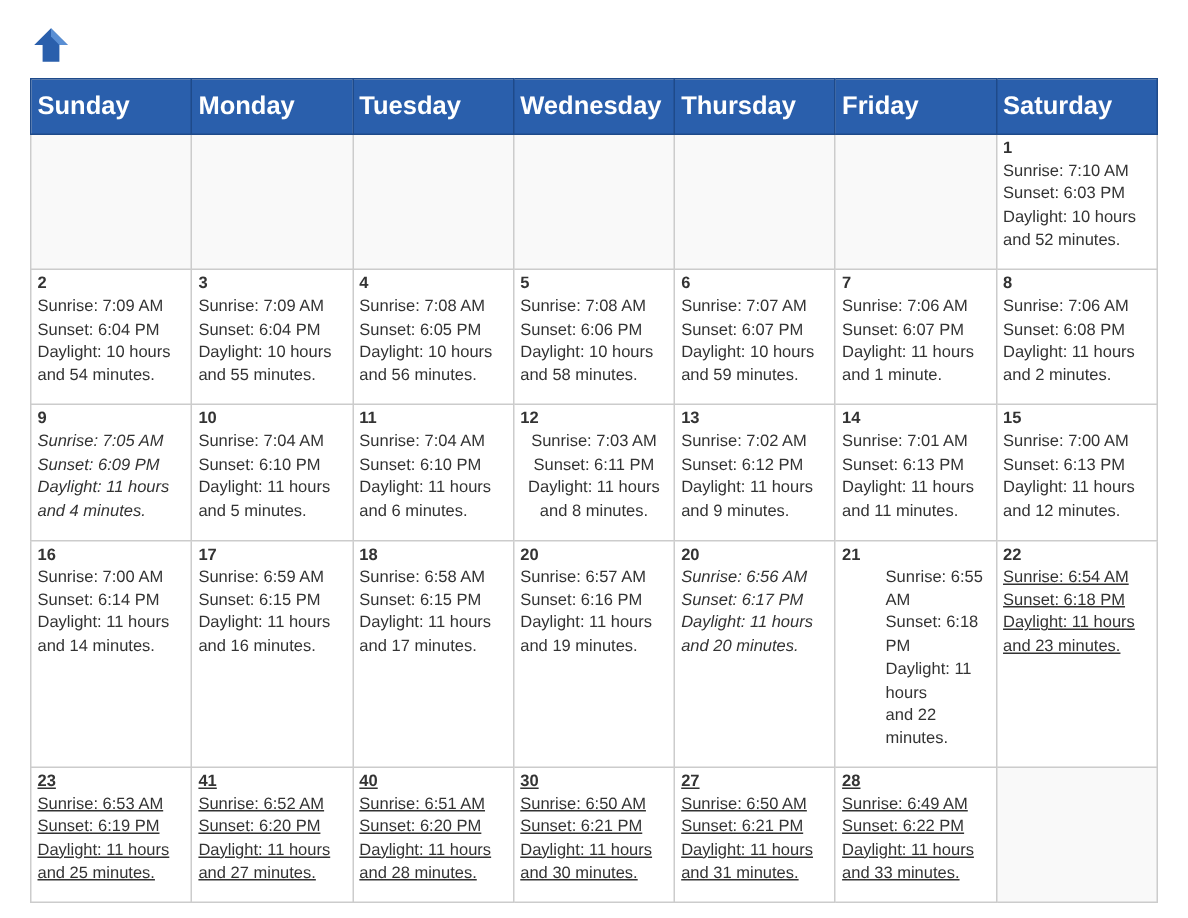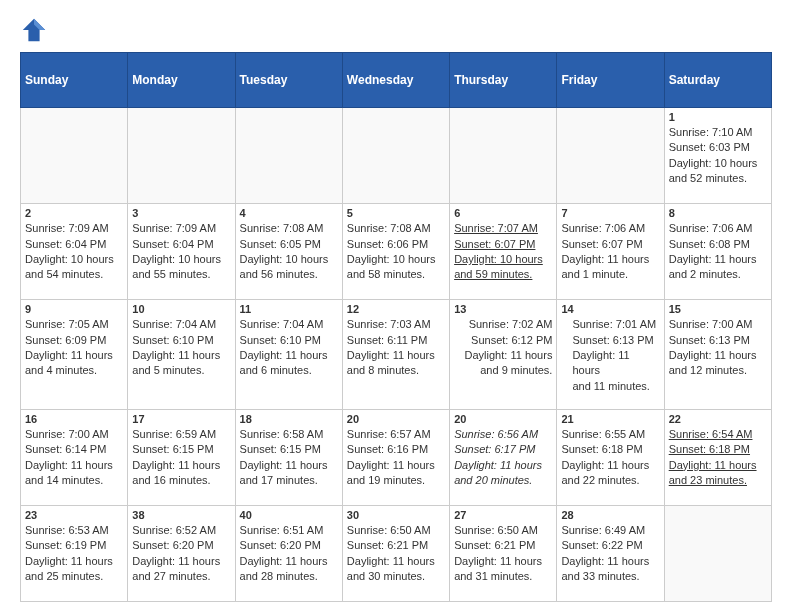--- a/index.html
+++ b/index.html
@@ -55,23 +55,23 @@
     .calendar {
       flex: 1;
       border: 1px solid #bbb;
       border-collapse: collapse;
       width: 100%;
       table-layout: fixed;
     }
     .calendar th {
       background-color: #2a5fac;
       color: #fff;
-      font-size: 12px;
+      font-size: 17px;
       font-weight: bold;
-      padding: 20px 4px;
+      padding: 8px 4px;
       text-align: left;
       border: 1px solid #1e4a8a;
     }
     .calendar td {
       vertical-align: top;
       border: 1px solid #ccc;
       padding: 3px 4px;
       font-size: 9.5px;
       color: #333;
       height: 86px;
@@ -85,20 +85,21 @@
     .day-info {
       font-size: 11px;
       line-height: 1.4;
       color: #333;
     }
     .empty-cell {
       background: #f9f9f9;
     }
     tr:last-child td {
       height: 86px;
+      text-decoration: underline;
     }
   </style>
 </head>
 <body>
 
 <div class="page">
   <div class="header">
     <div class="logo">
       <svg class="logo-icon" viewBox="0 0 40 40">
         <polygon points="20,4 36,20 28,20 28,36 12,36 12,20 4,20" fill="#2a5fac"></polygon>
@@ -167,21 +168,21 @@
           </td>
           <td>
             <span class="day-num">5</span>
             <div class="day-info" style="white-space: pre-line;">Sunrise: 7:08 AM
 Sunset: 6:06 PM
 Daylight: 10 hours
 and 58 minutes.</div>
           </td>
           <td>
             <span class="day-num">6</span>
-            <div class="day-info" style="white-space: pre-line; text-decoration: underline;">Sunrise: 7:07 AM
+            <div class="day-info" style="white-space: pre-line;">Sunrise: 7:07 AM
 Sunset: 6:07 PM
 Daylight: 10 hours
 and 59 minutes.</div>
           </td>
           <td>
             <span class="day-num">7</span>
             <div class="day-info" style="white-space: pre-line;">Sunrise: 7:06 AM
 Sunset: 6:07 PM
 Daylight: 11 hours
 and 1 minute.</div>
@@ -190,56 +191,56 @@
             <span class="day-num">8</span>
             <div class="day-info" style="white-space: pre-line;">Sunrise: 7:06 AM
 Sunset: 6:08 PM
 Daylight: 11 hours
 and 2 minutes.</div>
           </td>
         </tr>
         <tr>
           <td>
             <span class="day-num">9</span>
-            <div class="day-info" style="white-space: pre-line;">Sunrise: 7:05 AM
+            <div class="day-info" style="white-space: pre-line; font-style: italic;">Sunrise: 7:05 AM
 Sunset: 6:09 PM
 Daylight: 11 hours
 and 4 minutes.</div>
           </td>
           <td>
             <span class="day-num">10</span>
             <div class="day-info" style="white-space: pre-line;">Sunrise: 7:04 AM
 Sunset: 6:10 PM
 Daylight: 11 hours
 and 5 minutes.</div>
           </td>
           <td>
             <span class="day-num">11</span>
             <div class="day-info" style="white-space: pre-line;">Sunrise: 7:04 AM
 Sunset: 6:10 PM
 Daylight: 11 hours
 and 6 minutes.</div>
           </td>
           <td>
             <span class="day-num">12</span>
-            <div class="day-info" style="white-space: pre-line;">Sunrise: 7:03 AM
+            <div class="day-info" style="white-space: pre-line; text-align: center;">Sunrise: 7:03 AM
 Sunset: 6:11 PM
 Daylight: 11 hours
 and 8 minutes.</div>
           </td>
           <td>
             <span class="day-num">13</span>
-            <div class="day-info" style="white-space: pre-line; text-align: right;">Sunrise: 7:02 AM
+            <div class="day-info" style="white-space: pre-line;">Sunrise: 7:02 AM
 Sunset: 6:12 PM
 Daylight: 11 hours
 and 9 minutes.</div>
           </td>
           <td>
             <span class="day-num">14</span>
-            <div class="day-info" style="white-space: pre-line; margin-left: 11px;">Sunrise: 7:01 AM
+            <div class="day-info" style="white-space: pre-line;">Sunrise: 7:01 AM
 Sunset: 6:13 PM
 Daylight: 11 hours
 and 11 minutes.</div>
           </td>
           <td>
             <span class="day-num">15</span>
             <div class="day-info" style="white-space: pre-line;">Sunrise: 7:00 AM
 Sunset: 6:13 PM
 Daylight: 11 hours
 and 12 minutes.</div>
@@ -276,21 +277,21 @@
           </td>
           <td>
             <span class="day-num">20</span>
             <div class="day-info" style="white-space: pre-line; font-style: italic;">Sunrise: 6:56 AM
 Sunset: 6:17 PM
 Daylight: 11 hours
 and 20 minutes.</div>
           </td>
           <td>
             <span class="day-num">21</span>
-            <div class="day-info" style="white-space: pre-line;">Sunrise: 6:55 AM
+            <div class="day-info" style="white-space: pre-line; margin-left: 29px;">Sunrise: 6:55 AM
 Sunset: 6:18 PM
 Daylight: 11 hours
 and 22 minutes.</div>
           </td>
           <td>
             <span class="day-num">22</span>
             <div class="day-info" style="white-space: pre-line; text-decoration: underline;">Sunrise: 6:54 AM
 Sunset: 6:18 PM
 Daylight: 11 hours
 and 23 minutes.</div>
@@ -298,21 +299,21 @@
         </tr>
         <tr>
           <td>
             <span class="day-num">23</span>
             <div class="day-info" style="white-space: pre-line;">Sunrise: 6:53 AM
 Sunset: 6:19 PM
 Daylight: 11 hours
 and 25 minutes.</div>
           </td>
           <td>
-            <span class="day-num">38</span>
+            <span class="day-num">41</span>
             <div class="day-info" style="white-space: pre-line;">Sunrise: 6:52 AM
 Sunset: 6:20 PM
 Daylight: 11 hours
 and 27 minutes.</div>
           </td>
           <td>
             <span class="day-num">40</span>
             <div class="day-info" style="white-space: pre-line;">Sunrise: 6:51 AM
 Sunset: 6:20 PM
 Daylight: 11 hours

